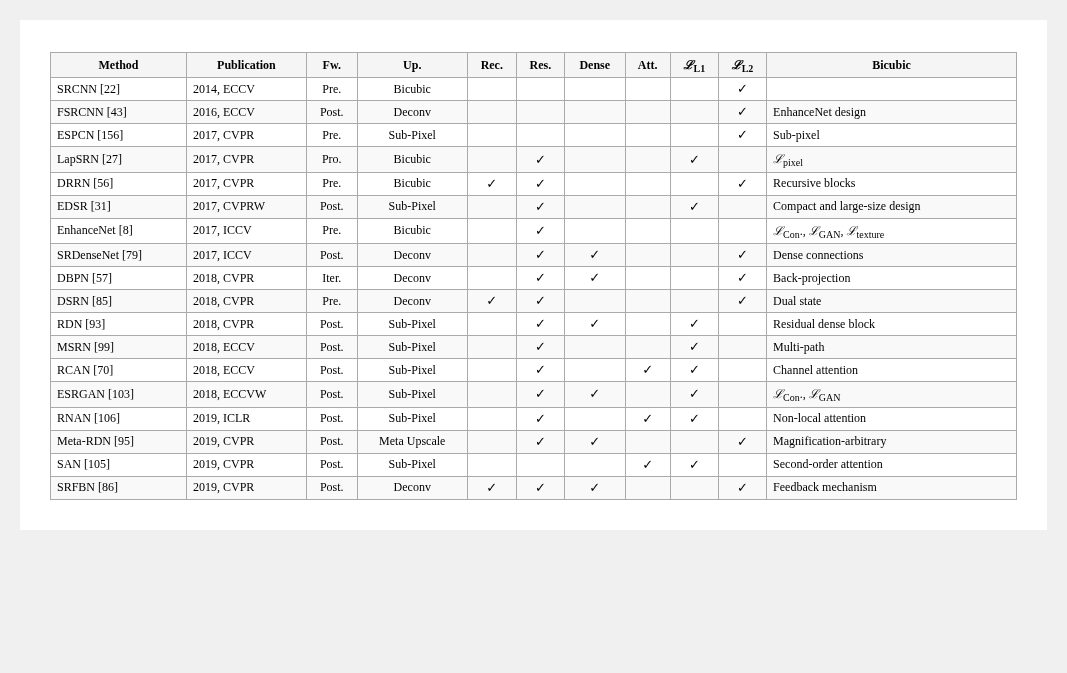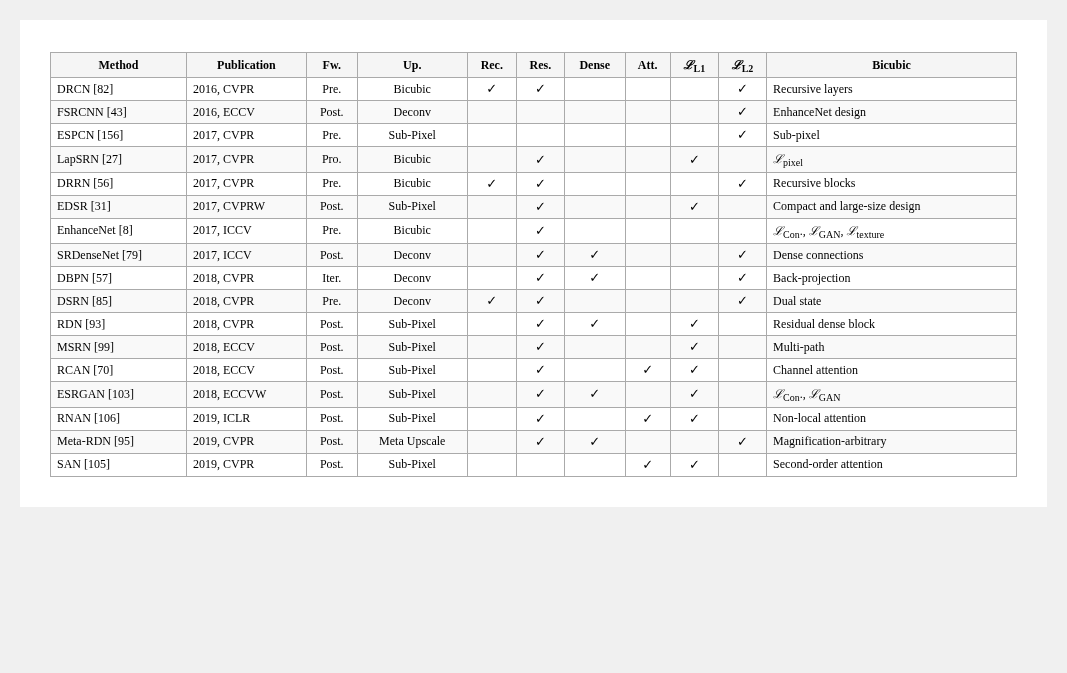--- a/index.html
+++ b/index.html
@@ -82,32 +82,32 @@
           <th>Rec.</th>
           <th>Res.</th>
           <th>Dense</th>
           <th>Att.</th>
           <th><i>ℒ</i><sub>L1</sub></th>
           <th><i>ℒ</i><sub>L2</sub></th>
           <th>Bicubic</th>
         </tr>
     </thead>
     <tbody id="table-body">
-        <tr>
-          <td>DRCN [82]</td>
-          <td>2016, CVPR</td>
+    <tr>
+          <td>SRCNN [22]</td>
+          <td>2014, ECCV</td>
           <td>Pre.</td>
           <td>Bicubic</td>
-          <td><span class="check">✓</span></td>
-          <td><span class="check">✓</span></td>
-          <td></td>
-          <td></td>
-          <td></td>
-          <td><span class="check">✓</span></td>
-          <td class="keywords-col">Recursive layers</td>
+          <td></td>
+          <td></td>
+          <td></td>
+          <td></td>
+          <td></td>
+          <td><span class="check">✓</span></td>
+          <td class="keywords-col"></td>
         </tr>
         <tr>
           <td>FSRCNN [43]</td>
           <td>2016, ECCV</td>
           <td>Post.</td>
           <td>Deconv</td>
           <td></td>
           <td></td>
           <td></td>
           <td></td>
@@ -302,16 +302,29 @@
           <td>2019, CVPR</td>
           <td>Post.</td>
           <td>Sub-Pixel</td>
           <td></td>
           <td></td>
           <td></td>
           <td><span class="check">✓</span></td>
           <td><span class="check">✓</span></td>
           <td></td>
           <td class="keywords-col">Second-order attention</td>
+        </tr>
+        <tr>
+          <td>SRFBN [86]</td>
+          <td>2019, CVPR</td>
+          <td>Post.</td>
+          <td>Deconv</td>
+          <td><span class="check">✓</span></td>
+          <td><span class="check">✓</span></td>
+          <td><span class="check">✓</span></td>
+          <td></td>
+          <td></td>
+          <td><span class="check">✓</span></td>
+          <td class="keywords-col">Feedback mechanism</td>
         </tr>
       </tbody>
   </table>
 </div>
 
 </body></html>

